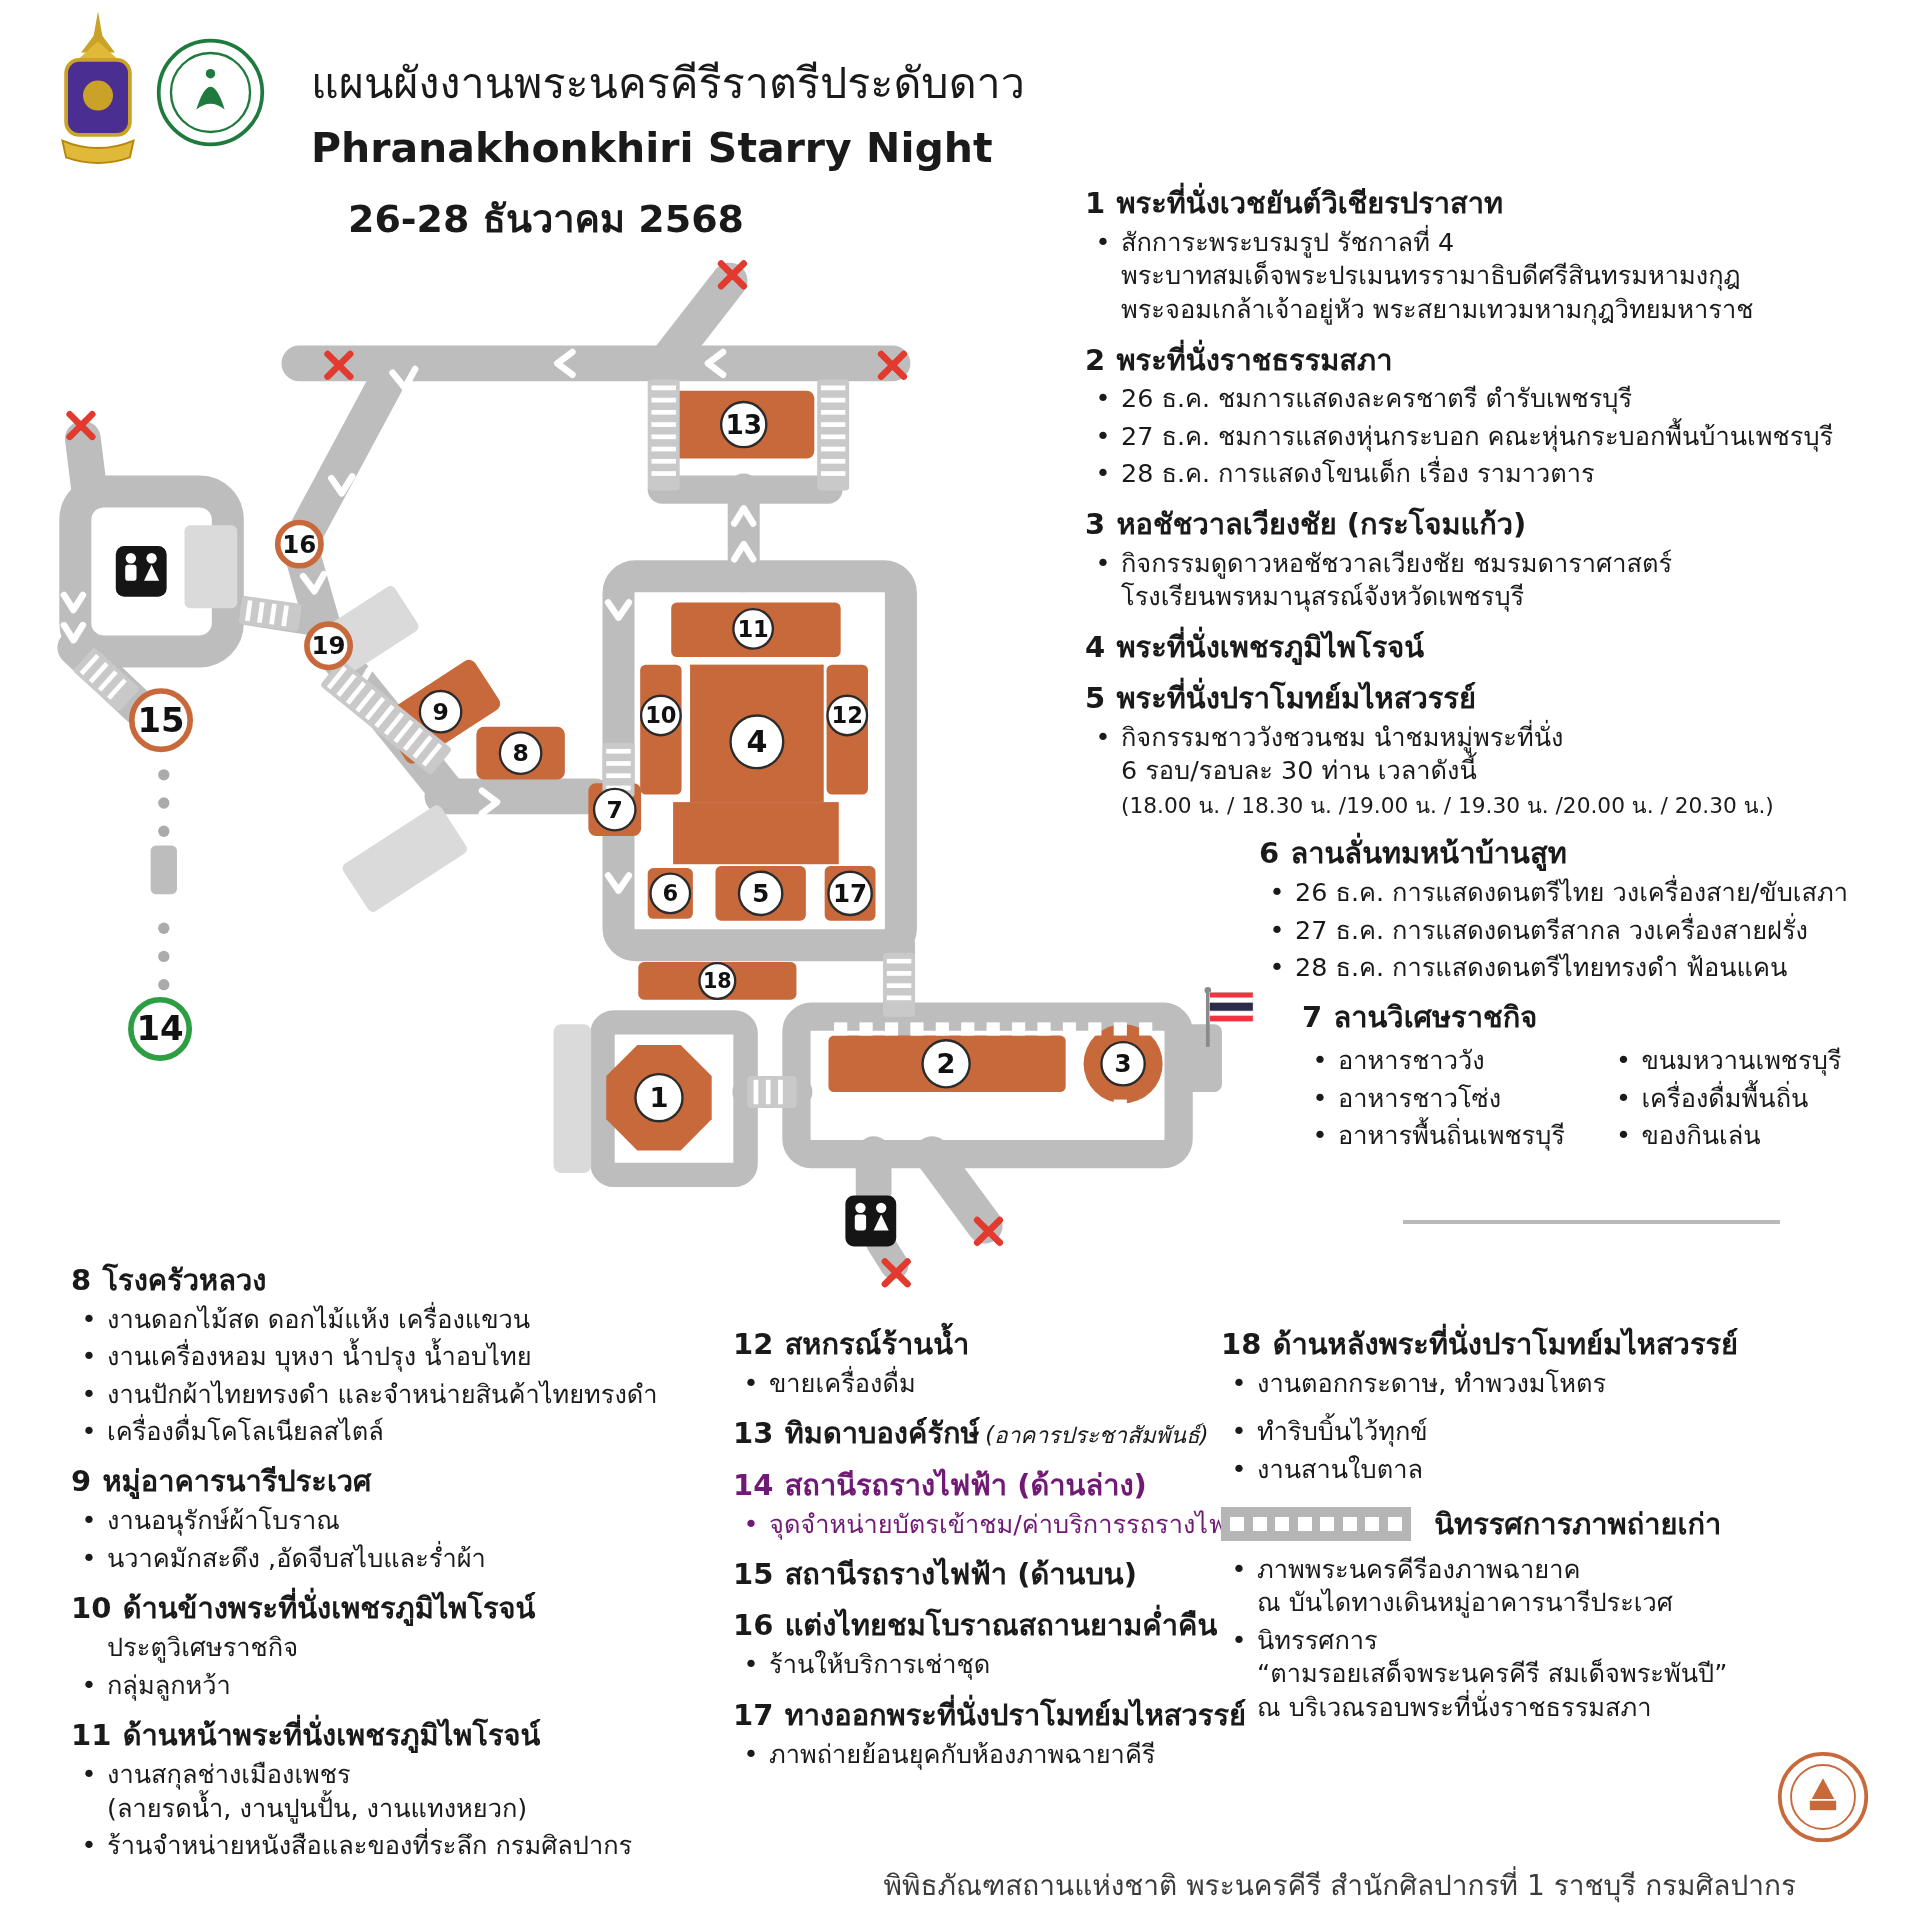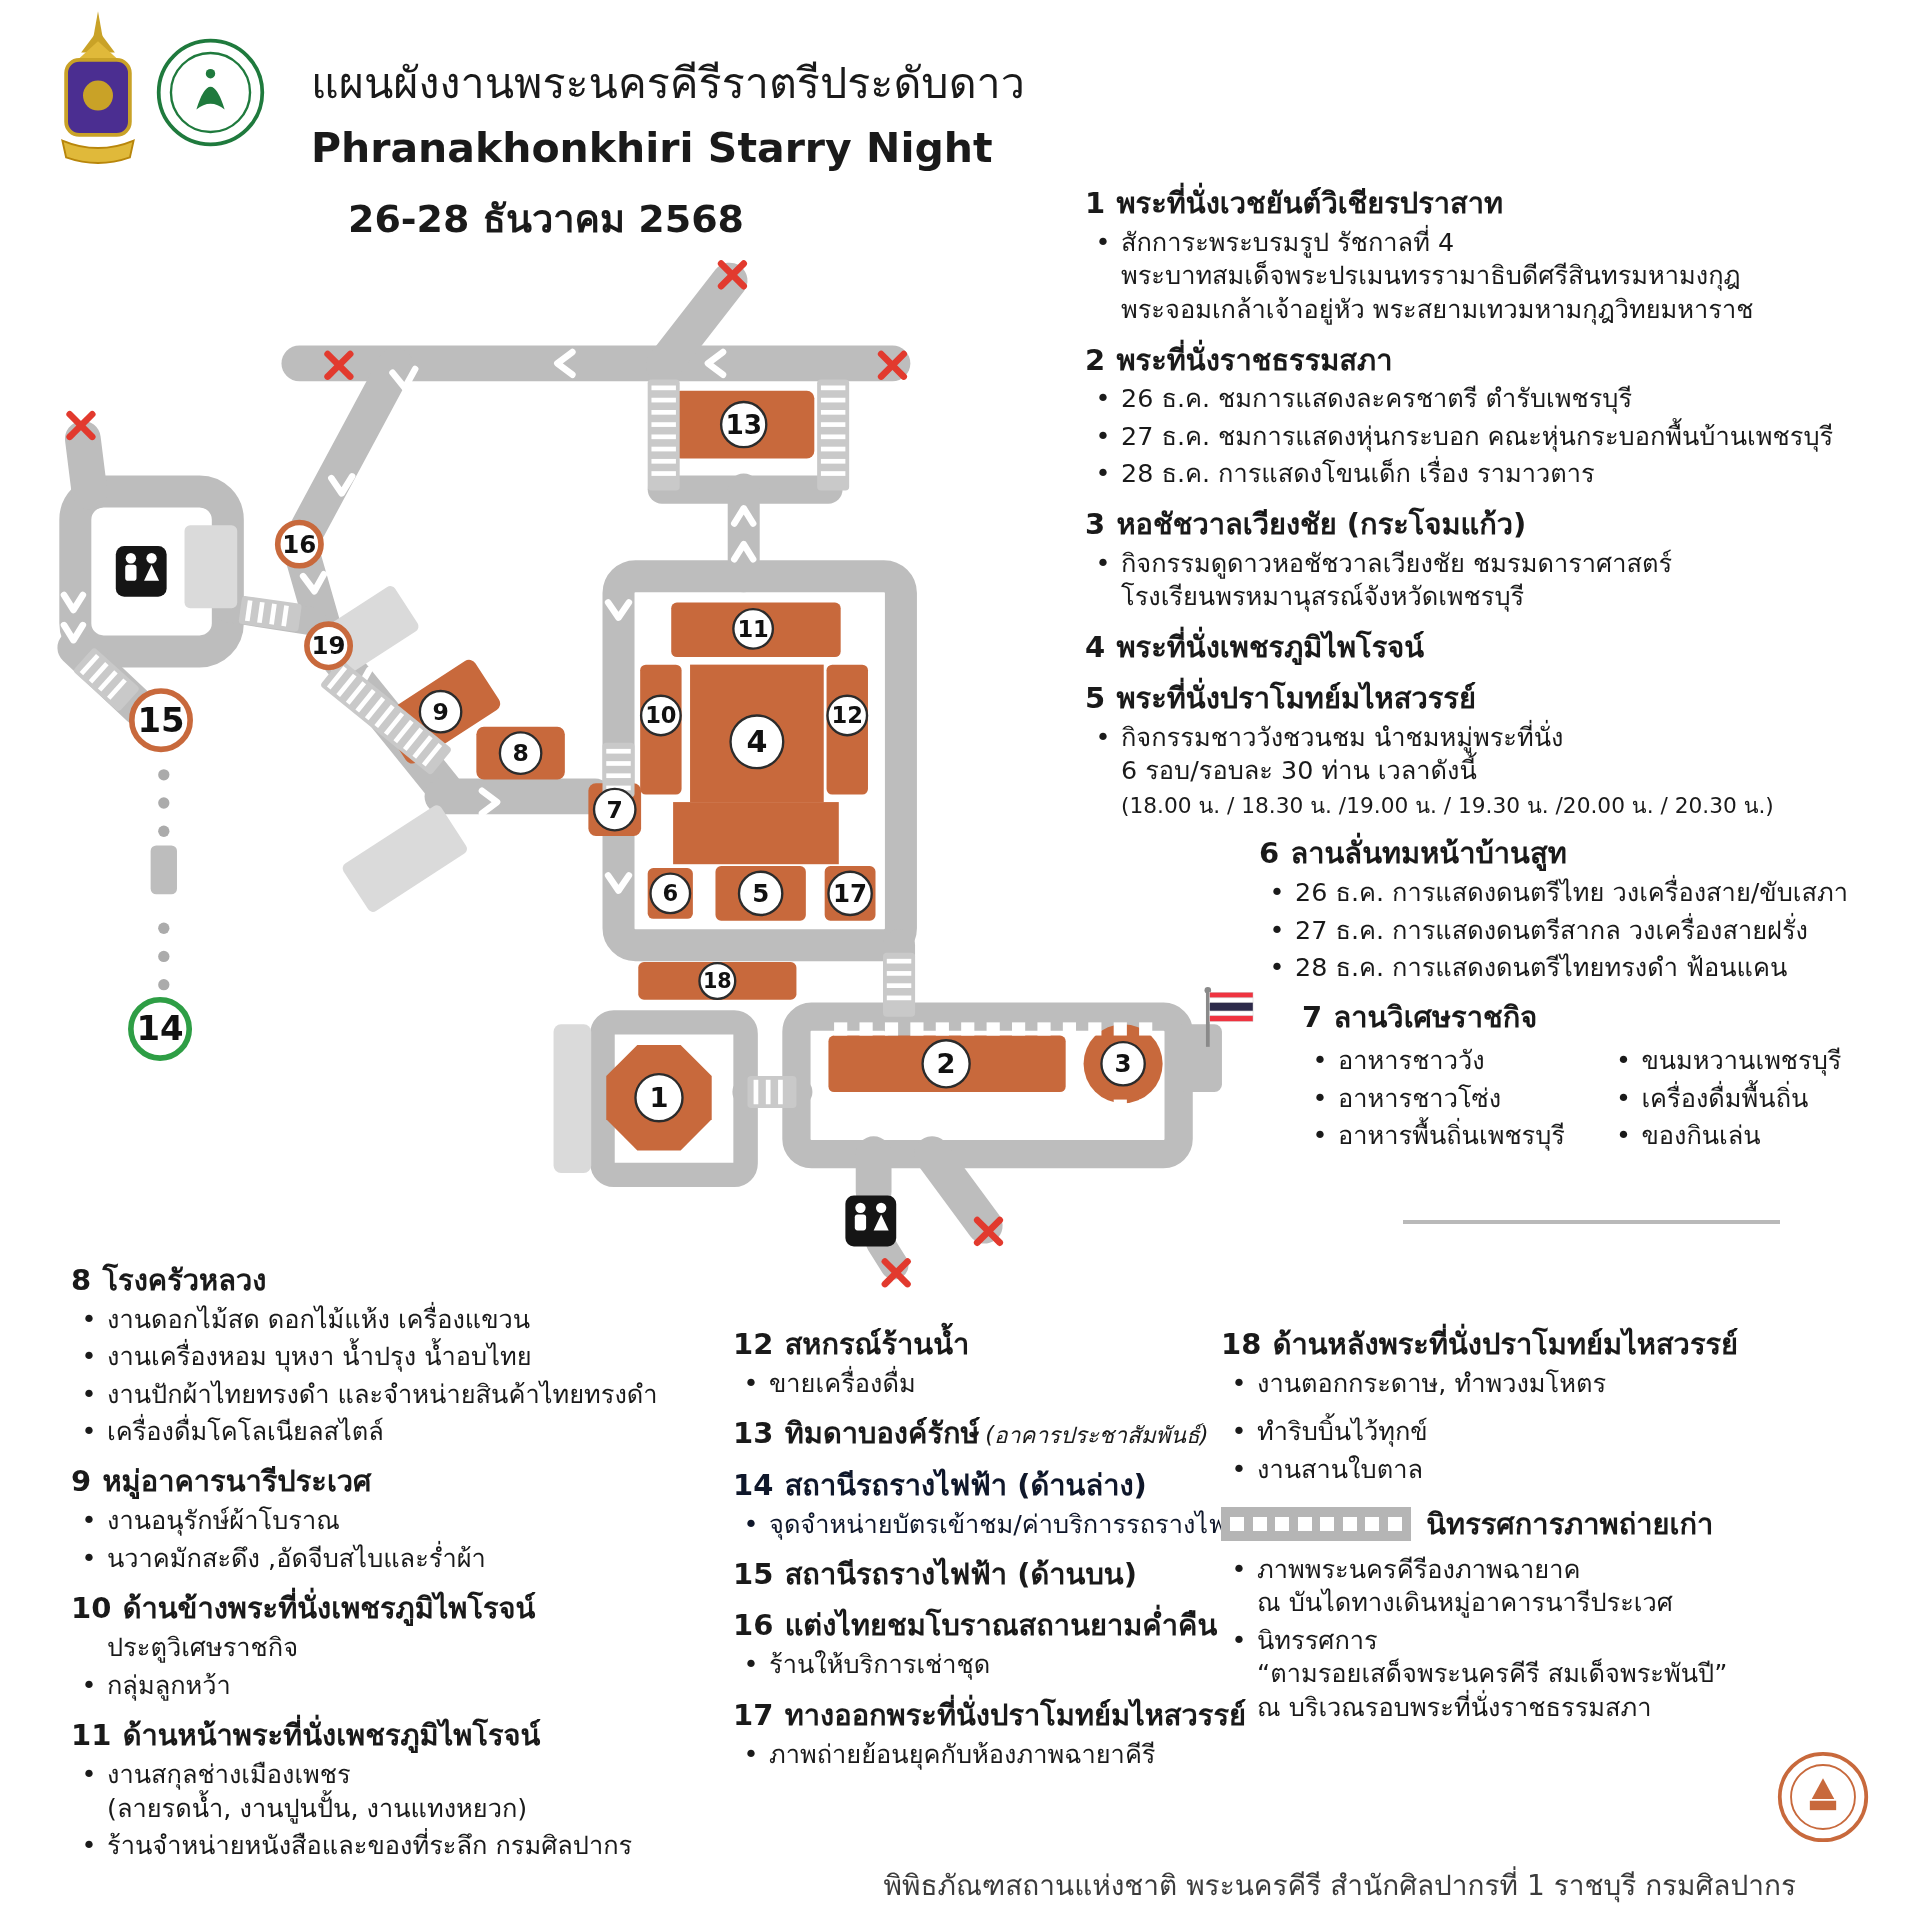--- a/index.html
+++ b/index.html
@@ -12,25 +12,25 @@
   .title-date{font-size:38px;font-weight:bold;text-align:center;width:508px;}
   
   .sec{margin-bottom:15px;}
   .sec-h{font-size:29px;font-weight:bold;line-height:1.25;margin-bottom:4.7px;}
   .sec-h .num{margin-right:11.3px;}
   .sec-h .ts{font-size:22.6px;font-weight:normal;margin-left:5.6px;font-style:italic;}
   .li{display:flex;font-size:25.4px;line-height:1.32;margin:3.8px 0;}
   .li .dot{flex:0 0 36px;text-align:center;}
   .li .txt{flex:1;}
   .li.small{font-size:21.7px;}
-  .green{color:#0f172a;}
+  .green{color:#701a75;}
   .cols{display:flex;gap:9.4px;}
   .cols .colList{width:294px;}
   .cols .colList:last-child{width:auto;}
-  .swatch-row{display:flex;align-items:center;margin:9.4px 0 5.6px 0;}
+  .swatch-row{display:flex;align-items:center;margin:9.4px 0 5.6px 0;gap:8px;}
   .swatch{display:flex;align-items:center;gap:8.5px;background:#b5b5b5;height:34px;padding:0 9.4px;margin-right:15px;}
   .swatch .sq{width:14px;height:14px;background:#fff;display:inline-block;}
   .swatch-row .t{font-size:29px;font-weight:bold;}
   .footer-text{font-size:28px;color:#3c3c3c;}
   .divider{background:#b9b9b9;height:3.8px;}
 </style>
 </head>
 <body>
 
 <div id="page">

